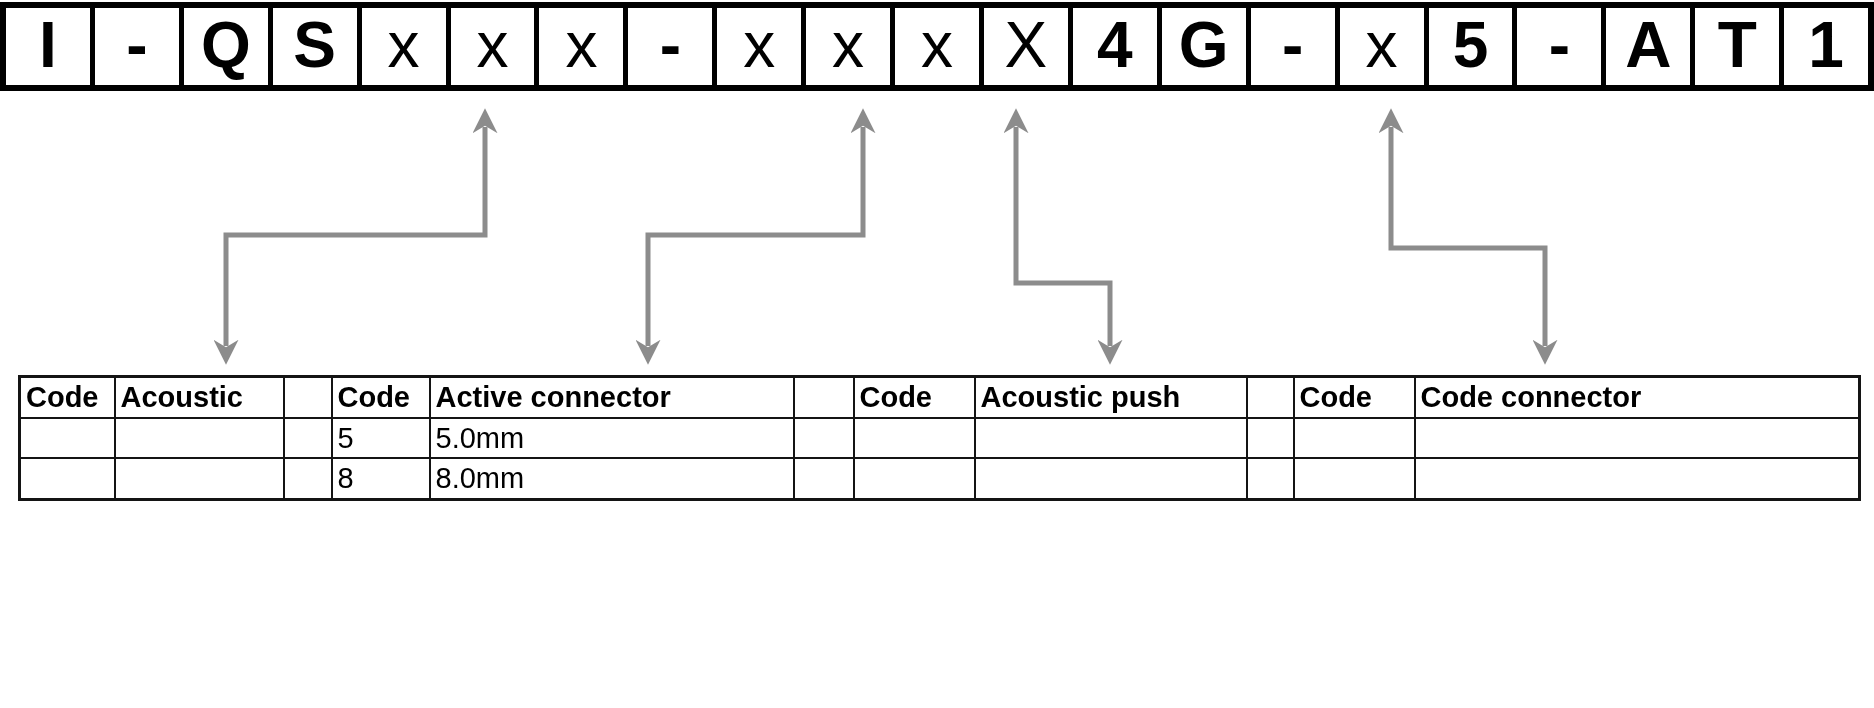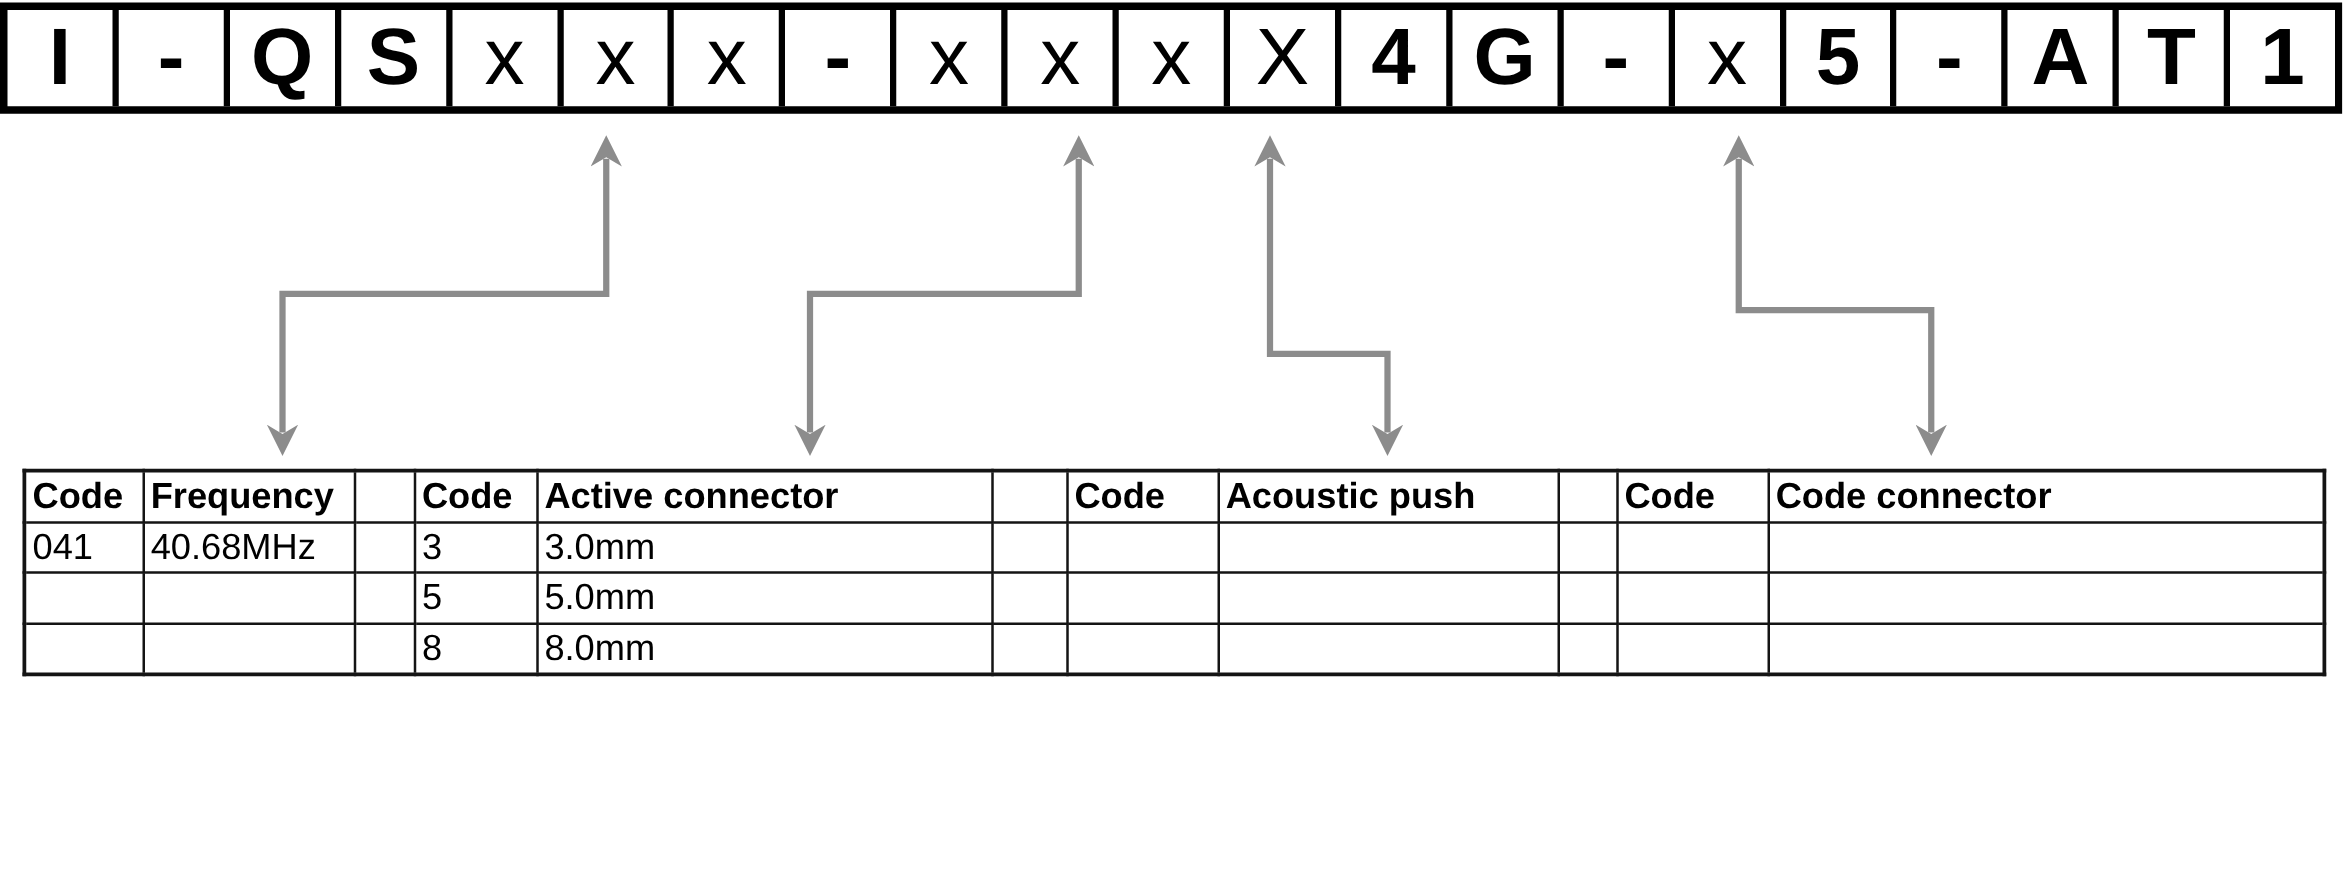--- a/index.html
+++ b/index.html
@@ -88,43 +88,30 @@
         <col style="width:60px">
       <col style="width:121px">
         <col style="width:272px">
         <col style="width:47px">
       <col style="width:121px">
         <col style="width:445px">
     </colgroup>
     <tbody>
         <tr>
       <th>Code</th>
-      <th>Frequency</th>
+      <th>Acoustic</th>
       <th></th>
       <th>Code</th>
       <th>Active connector</th>
       <th></th>
       <th>Code</th>
       <th>Acoustic push</th>
       <th></th>
       <th>Code</th>
       <th>Code connector</th>
-    </tr>
-    <tr>
-      <td>041</td>
-      <td>40.68MHz</td>
-      <td></td>
-      <td>3</td>
-      <td>3.0mm</td>
-      <td></td>
-      <td></td>
-      <td></td>
-      <td></td>
-      <td></td>
-      <td></td>
     </tr>
     <tr>
       <td></td>
       <td></td>
       <td></td>
       <td>5</td>
       <td>5.0mm</td>
       <td></td>
       <td></td>
       <td></td>

